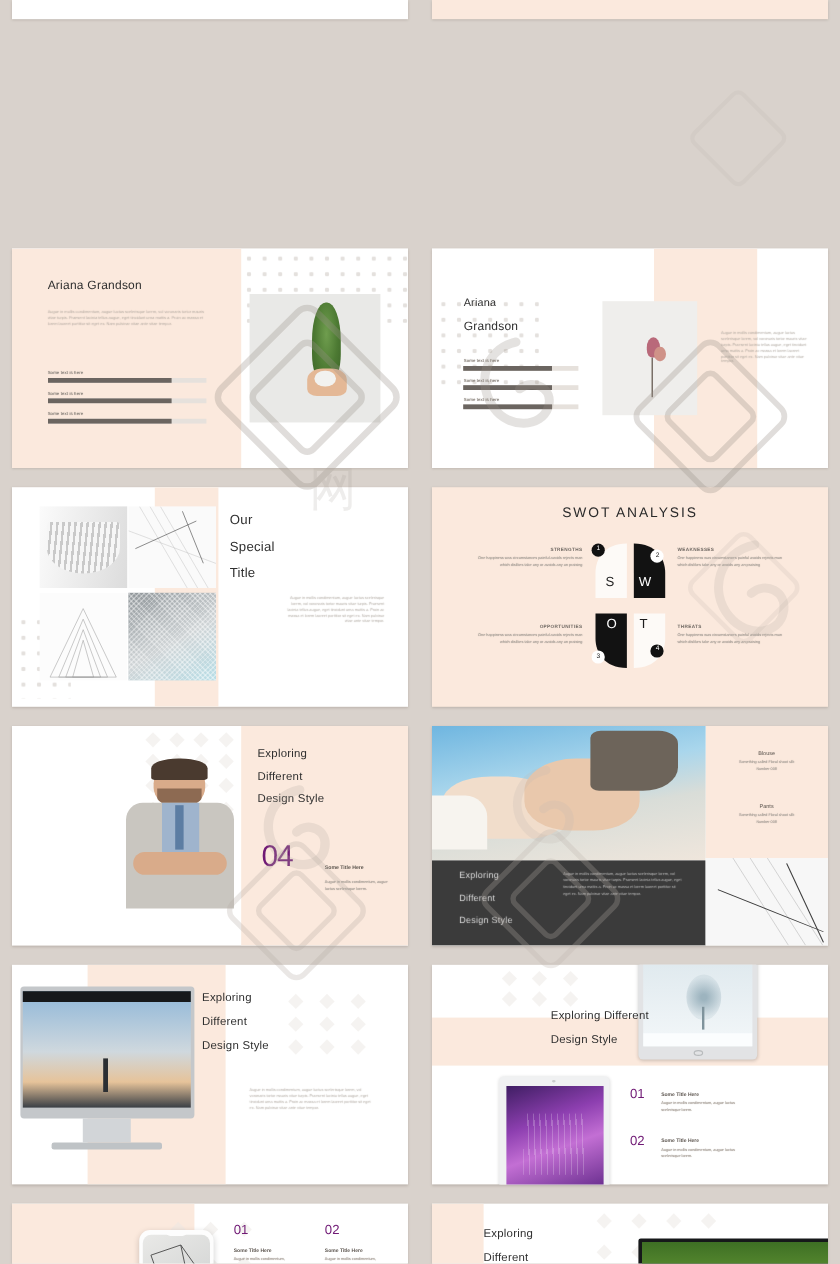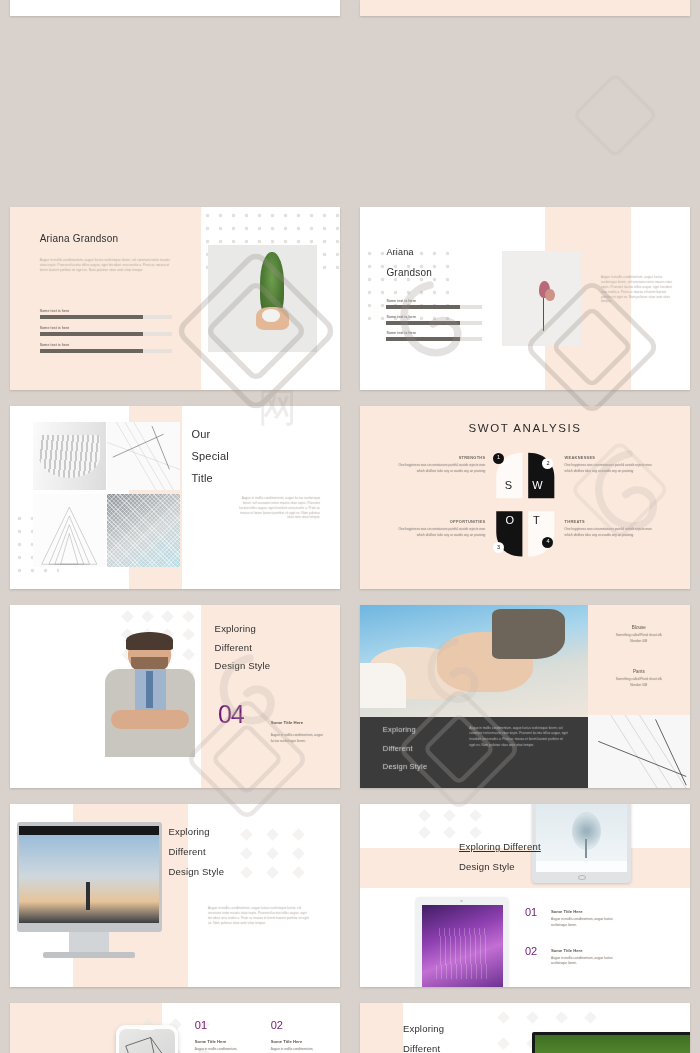--- a/index.html
+++ b/index.html
@@ -369,21 +369,21 @@
 
       <div class="abs" style="left:52%;top:-4%;width:30%;height:47%;background:#e2e3e5;border-radius:4px;padding:2px;box-shadow:0 1px 3px rgba(0,0,0,.18);">
         <div style="position:absolute;left:4%;top:3%;right:4%;bottom:12%;background:linear-gradient(180deg,#dfe9ee,#f3f7f9);overflow:hidden;">
           <div style="position:absolute;left:40%;top:18%;width:32%;height:52%;background:radial-gradient(circle,#9db4bf 10%,rgba(157,180,191,.2) 70%);border-radius:50%;"></div>
           <div style="position:absolute;left:54%;top:54%;width:2%;height:26%;background:#7f939c;"></div>
           <div style="position:absolute;left:0;bottom:0;width:100%;height:16%;background:#fbfdfe;"></div>
         </div>
         <div style="position:absolute;left:47%;bottom:3%;width:8%;height:6%;border:0.7px solid #b8bbbd;border-radius:50%;"></div>
       </div>
 
-      <div class="ttl abs" style="left:30%;top:20%;font-size:9.5px;text-decoration:underline;">Exploring Different</div>
+      <div class="ttl abs" style="left:30%;top:20%;font-size:9.5px;">Exploring Different</div>
       <div class="ttl abs" style="left:30%;top:31%;font-size:9.5px;">Design Style</div>
 
       <div class="abs" style="left:17%;top:51%;width:28%;height:52%;background:#f0f1f2;border-radius:4px;padding:2px;box-shadow:0 1px 3px rgba(0,0,0,.15);">
         <div style="position:absolute;left:6%;top:8%;right:6%;bottom:4%;background:linear-gradient(160deg,#3f1e63 0%,#8d3fb0 35%,#c36fd4 60%,#6a2f8f 100%);overflow:hidden;">
           <div style="position:absolute;left:18%;top:28%;width:64%;height:60%;background:repeating-linear-gradient(88deg,rgba(255,255,255,.22) 0 1px,transparent 1px 5px);"></div>
         </div>
         <div style="position:absolute;left:48%;top:2.5%;width:3%;height:2%;background:#c9cbcd;border-radius:50%;"></div>
       </div>
 
       <div class="abs" style="left:50%;top:56%;">

